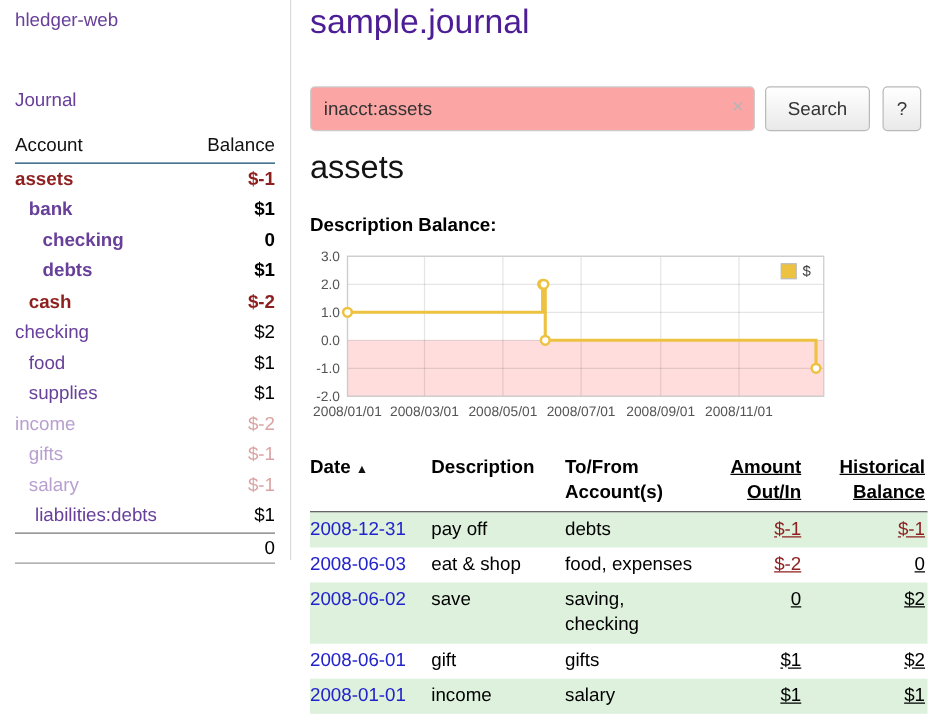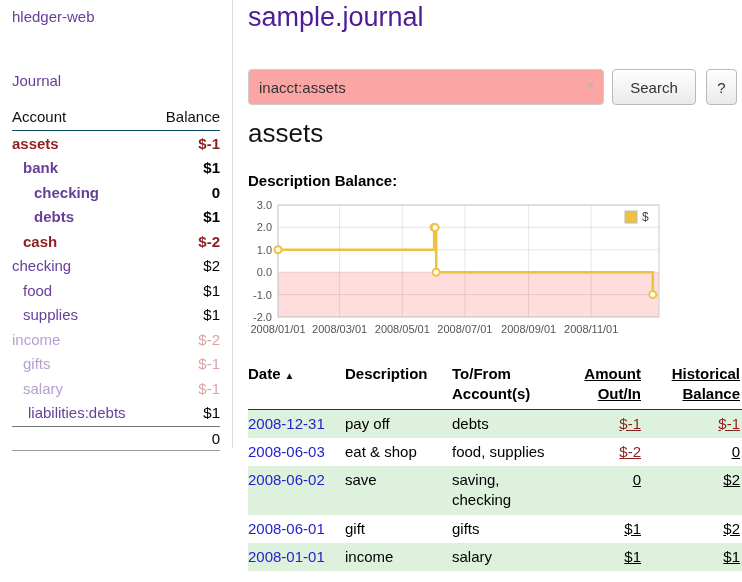--- a/index.html
+++ b/index.html
@@ -180,21 +180,21 @@
           <div class="reg-row shaded">
             <a class="reg-cell date-link">2008-12-31</a>
             <span class="reg-cell">pay off</span>
             <span class="reg-cell accts">debts</span>
             <span class="reg-cell num neg">$-1</span>
             <span class="reg-cell num neg">$-1</span>
           </div>
           <div class="reg-row">
             <a class="reg-cell date-link">2008-06-03</a>
             <span class="reg-cell">eat &amp; shop</span>
-            <span class="reg-cell accts">food, supplies</span>
+            <span class="reg-cell accts">food, expenses</span>
             <span class="reg-cell num neg">$-2</span>
             <span class="reg-cell num">0</span>
           </div>
           <div class="reg-row shaded">
             <a class="reg-cell date-link">2008-06-02</a>
             <span class="reg-cell">save</span>
             <span class="reg-cell accts">saving,
 checking</span>
             <span class="reg-cell num">0</span>
             <span class="reg-cell num">$2</span>

